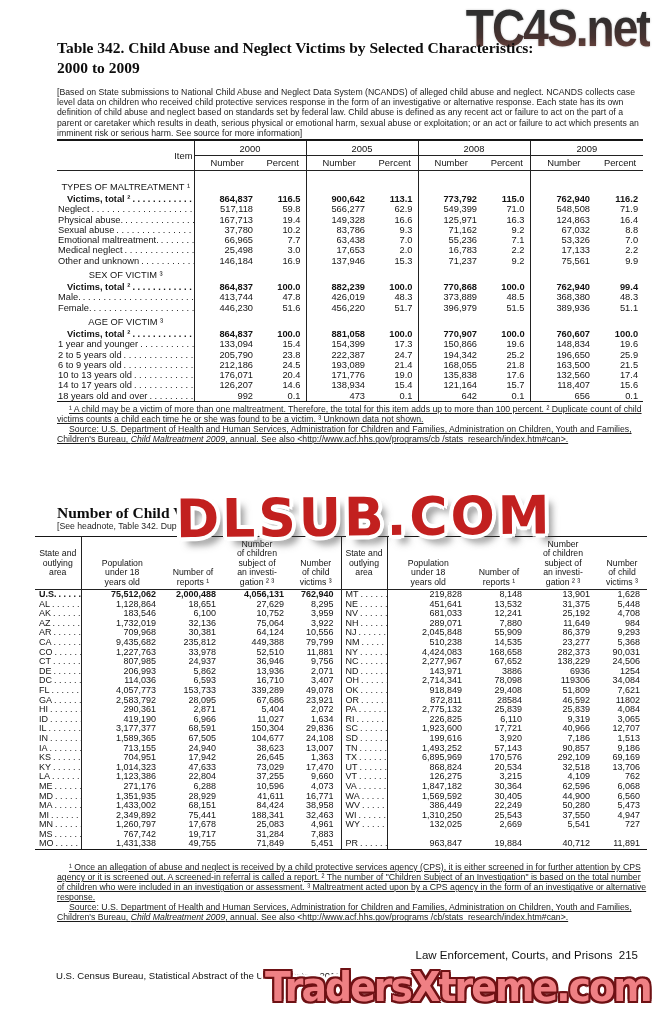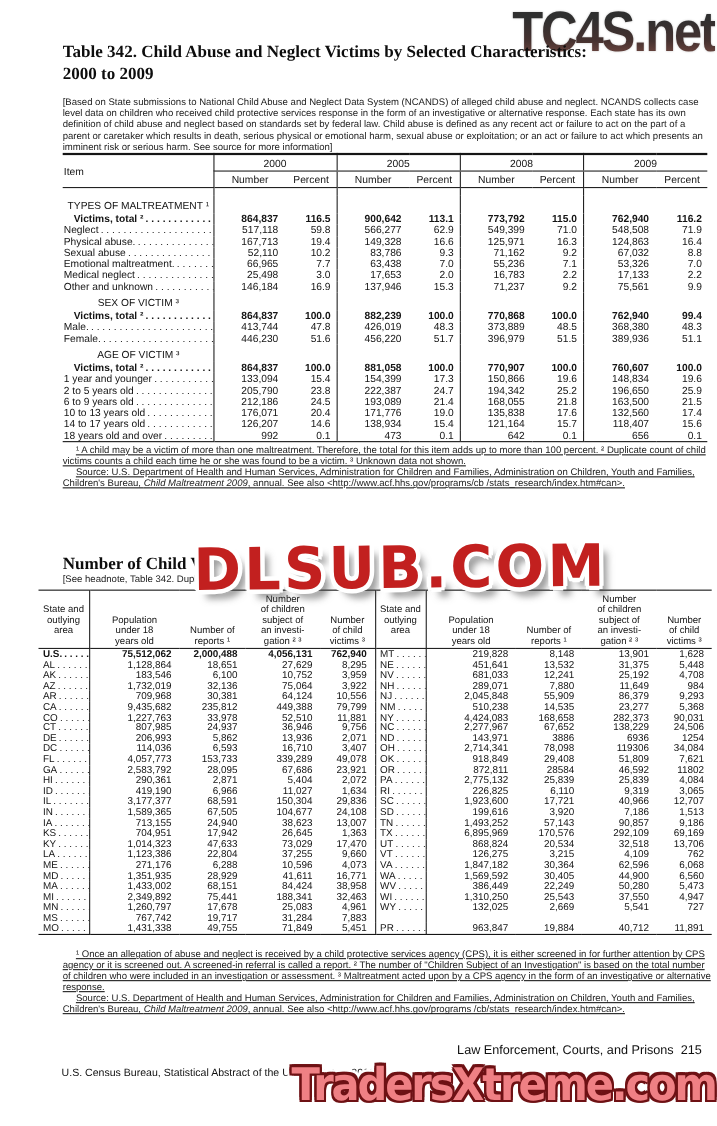--- a/index.html
+++ b/index.html
@@ -7,21 +7,21 @@
        font-family:"Liberation Sans",sans-serif;color:#141414;}
   .abs{position:absolute;}
 
   
   .ttl{font-family:"Liberation Serif",serif;font-weight:bold;font-size:15.5px;line-height:1.3;color:#0d0d0d;}
   .headnote{font-size:8.7px;line-height:1.17;color:#1c1c1c;}
 
   
   #t342{border-collapse:collapse;table-layout:fixed;width:586px;border-top:2px solid #151515;}
   #t342 th{font-weight:normal;font-size:9.4px;border-bottom:1px solid #222;}
-  #t342 th.item{vertical-align:middle;text-align:left;}
+  #t342 th.item{vertical-align:middle;text-align:right;}
   #t342 th.year{text-align:center;padding:2px 0 1px;}
   #t342 th.sub{text-align:center;padding:1px 0 2px;}
   #t342 td{font-size:9.3px;line-height:10.3px;padding:0;vertical-align:bottom;}
   #t342 td.n{text-align:right;padding-right:7px;}
   #t342 td.p{text-align:right;padding-right:5px;}
   #t342 .gb{border-left:1px solid #222;}
   #t342 td.sec{text-align:center;padding:4px 0 1px;line-height:11px;}
   #t342 .b{font-weight:bold;}
   #t342 td.item{padding-left:1px;}
   #t342 td.ind{padding-left:10px;}
@@ -183,21 +183,21 @@
         <td class="n gb">124,863</td>
         <td class="p">16.4</td>
       </tr>
       <tr>
         <td class="item">
           <div class="lab">
             <span class="lbl">Sexual abuse</span>
             <span class="dots">. . . . . . . . . . . . . . . . . . . . . . . . . . . . . . . . . . . . . . . . . . . . . . . . . . . . . . . . . . . . . . . . . . . . . . . . . . . . . . . . </span>
           </div>
         </td>
-        <td class="n gb">52,110</td>
+        <td class="n gb">37,780</td>
         <td class="p">10.2</td>
         <td class="n gb">83,786</td>
         <td class="p">9.3</td>
         <td class="n gb">71,162</td>
         <td class="p">9.2</td>
         <td class="n gb">67,032</td>
         <td class="p">8.8</td>
       </tr>
       <tr>
         <td class="item">

